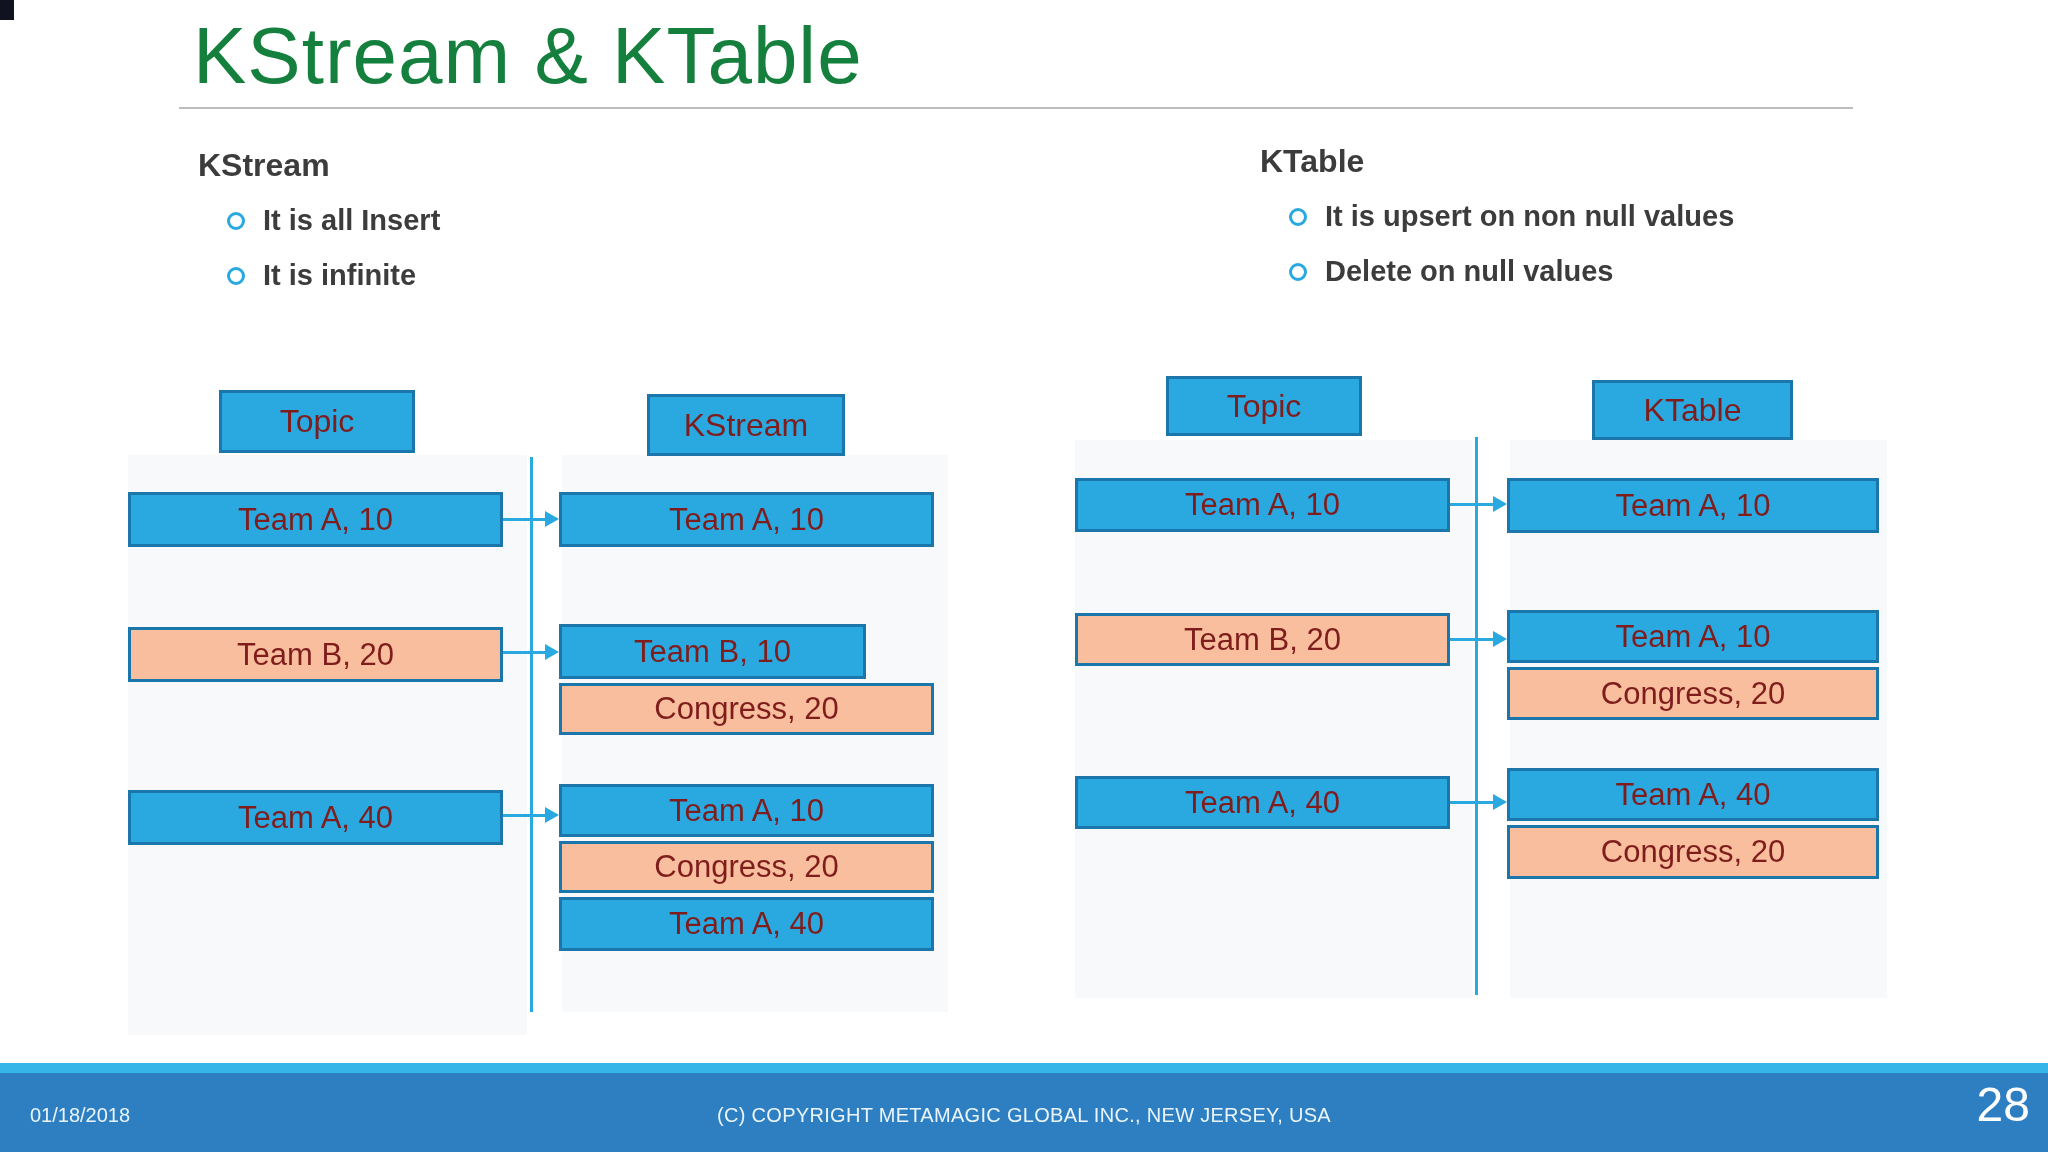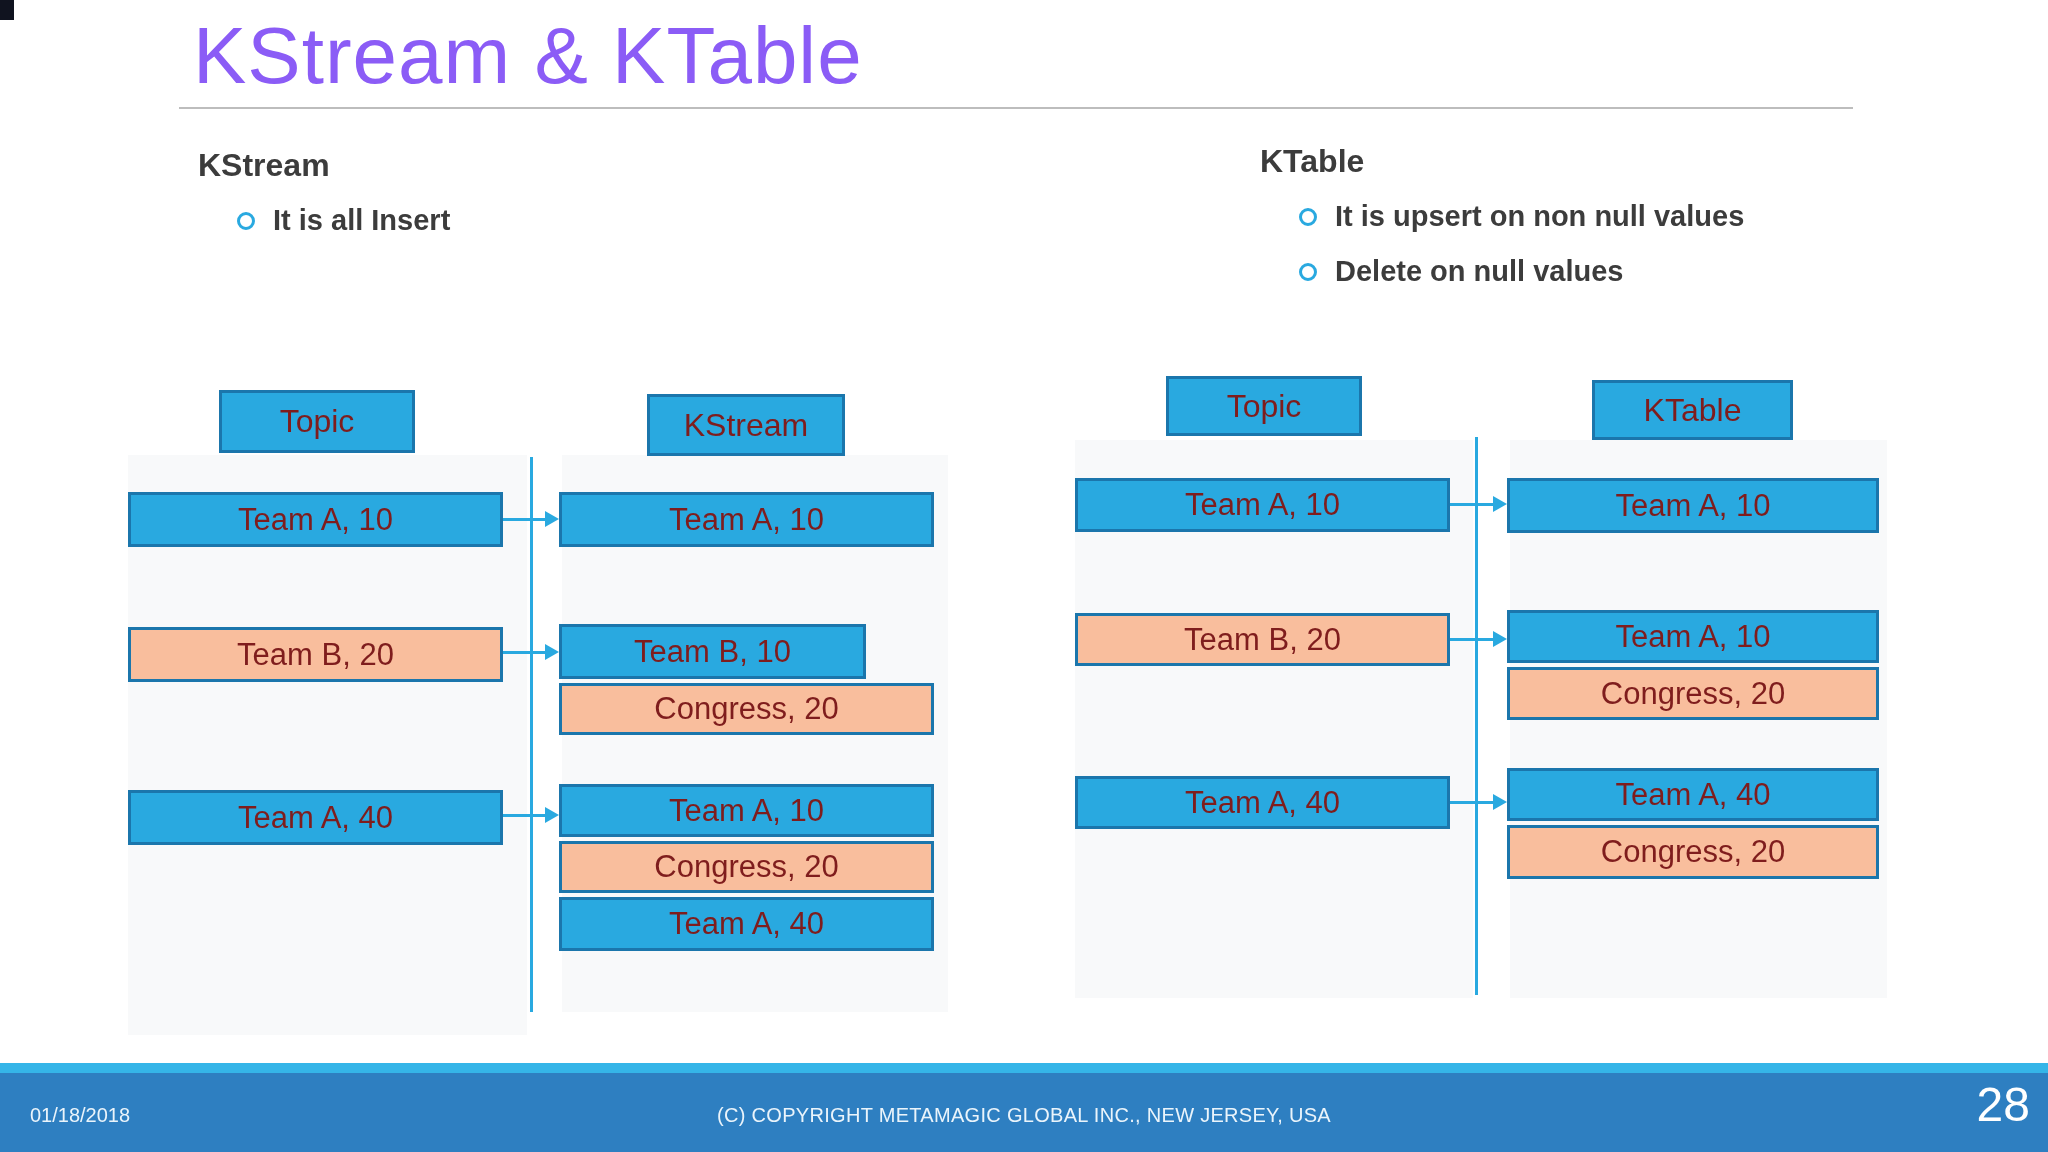--- a/index.html
+++ b/index.html
@@ -4,27 +4,27 @@
 <style>
   html,body{margin:0;padding:0;background:#e8e8e8;}
   .slide{position:relative;width:2048px;height:1152px;background:#ffffff;overflow:hidden;
          font-family:"Liberation Sans",sans-serif;}
 
   
   .corner{position:absolute;left:0;top:0;width:14px;height:20px;background:#10131F;}
 
   
   .title{position:absolute;left:193px;top:16px;margin:0;font-size:80px;line-height:1;
-         font-weight:300;color:#8b5cf6;letter-spacing:1px;}
+         font-weight:300;color:#15803d;letter-spacing:1px;}
   .title-rule{position:absolute;left:179px;top:107px;width:1674px;height:2px;background:#BDBDBD;}
 
   
   .deflist{position:absolute;color:#3C3C3C;}
   .deflist h2{margin:0 0 18px 0;font-size:32px;font-weight:bold;line-height:38px;}
-  .deflist ul{list-style:none;margin:12px;padding:0 0 0 27px;}
+  .deflist ul{list-style:none;margin:2px;padding:0 0 0 27px;}
   .deflist li{display:flex;align-items:center;height:37px;margin-bottom:18px;
               font-size:29px;font-weight:bold;}
   .bdot{display:inline-block;width:12px;height:12px;border:3px solid var(--accent,#2D9FD8);
         border-radius:50%;margin-right:18px;flex:0 0 auto;}
 
   
   .band{position:absolute;background:#F8F9FA;z-index:0;}
   .vline{position:absolute;width:3px;background:var(--accent,#29A9E0);z-index:1;}
   .aline{position:absolute;height:3px;background:var(--accent,#29A9E0);z-index:2;}
   .ahead{position:absolute;width:0;height:0;z-index:2;
@@ -56,20 +56,24 @@
 
   <h1 class="title">KStream &amp; KTable</h1>
   <div class="title-rule"></div>
 
   <section class="deflist" style="left:198px;top:146px;">
     <h2>KStream</h2>
     <ul>
       <li>
         <span class="bdot"></span>
         <span>It is all Insert</span>
+      </li>
+      <li>
+        <span class="bdot"></span>
+        <span>It is infinite</span>
       </li>
     </ul>
   </section>
 
   <section class="deflist" style="left:1260px;top:142px;">
     <h2>KTable</h2>
     <ul>
       <li>
         <span class="bdot"></span>
         <span>It is upsert on non null values</span>

